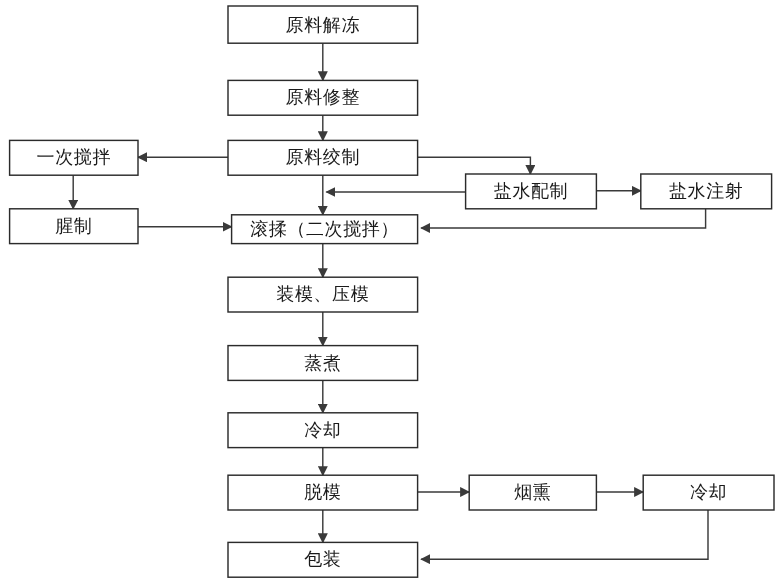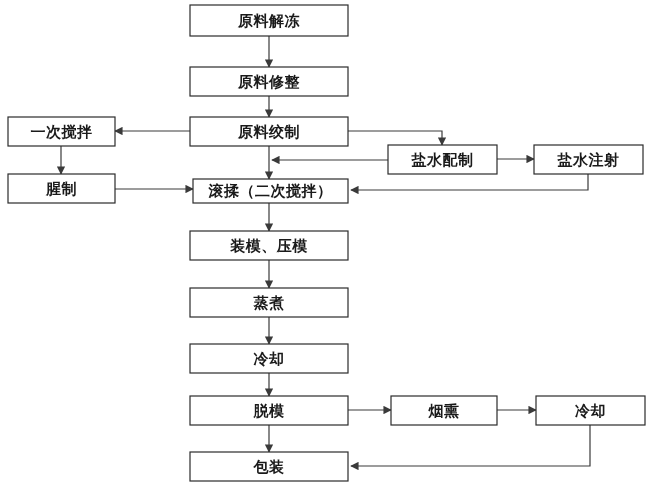--- a/index.html
+++ b/index.html
@@ -11,21 +11,20 @@
     width: 652px;
     height: 486px;
     font-family: "DejaVu Sans", "Liberation Sans", sans-serif;
     overflow: hidden;
   }
   #flow-root {
     position: relative;
     width: 652px;
     height: 486px;
     background: #ffffff;
-    font-weight: bold;
   }
   svg.flow-svg {
     position: absolute;
     top: 0;
     left: 0;
     width: 652px;
     height: 486px;
     display: block;
   }
   .node-rect {

